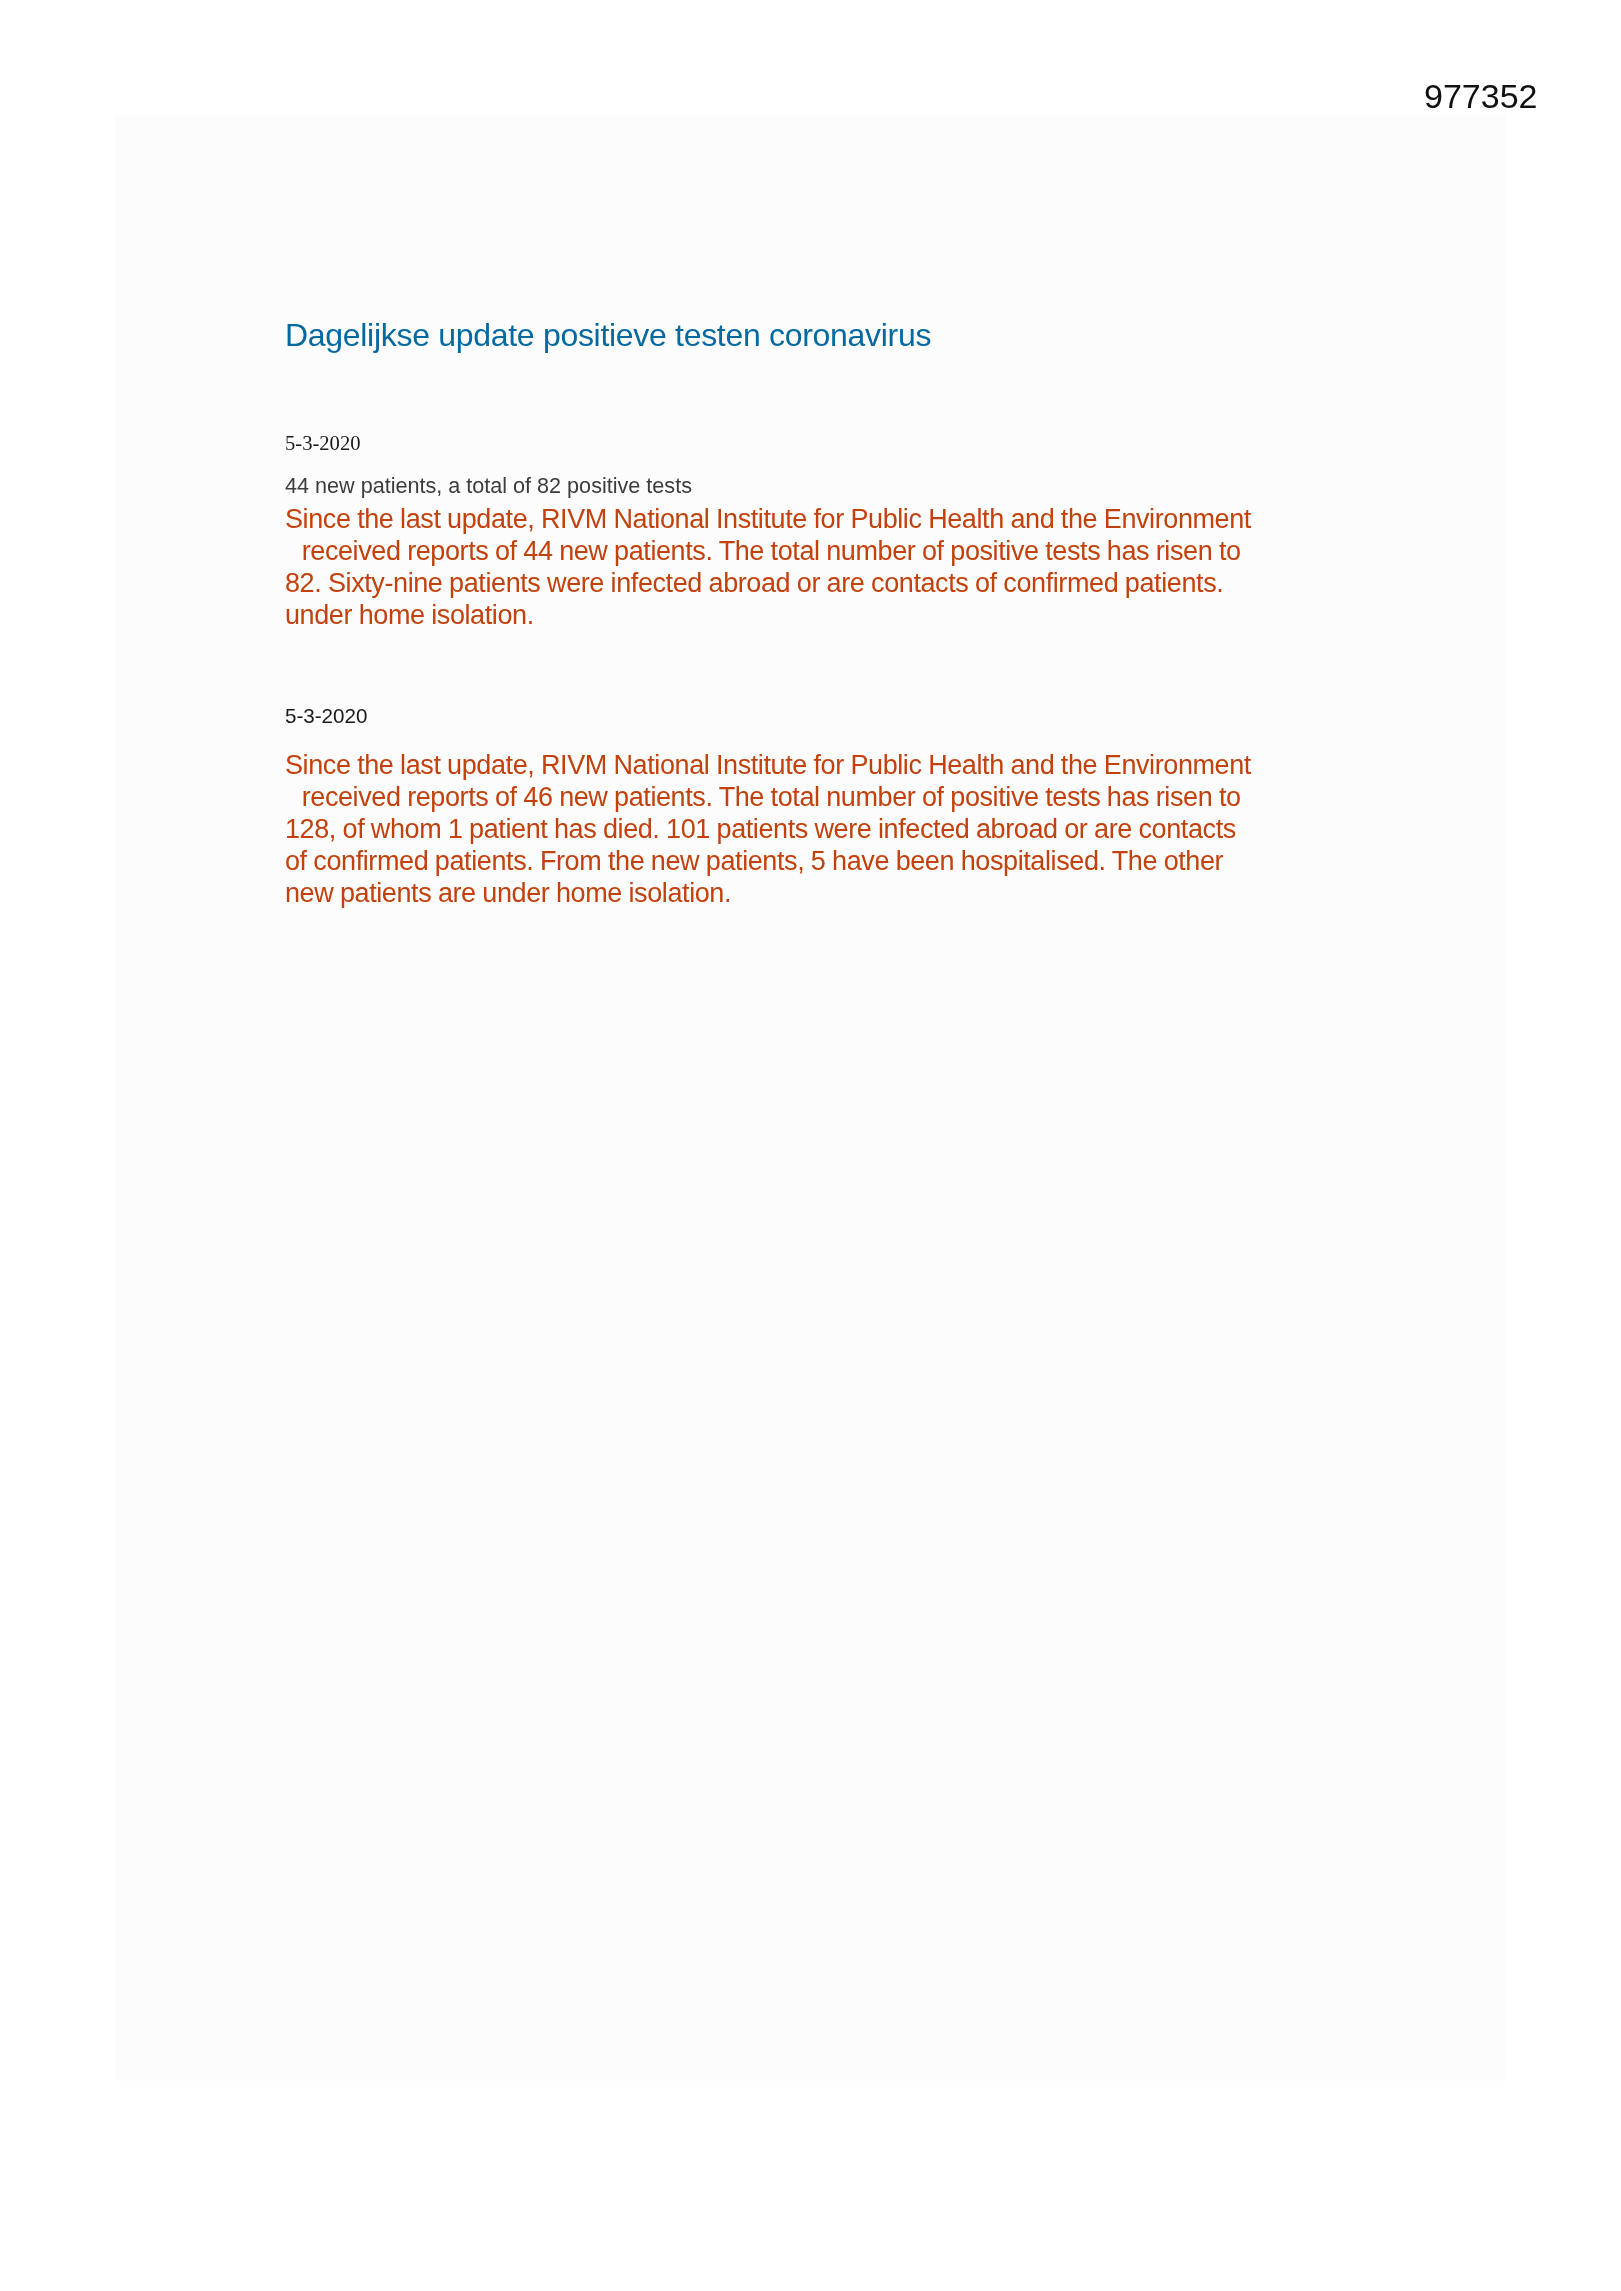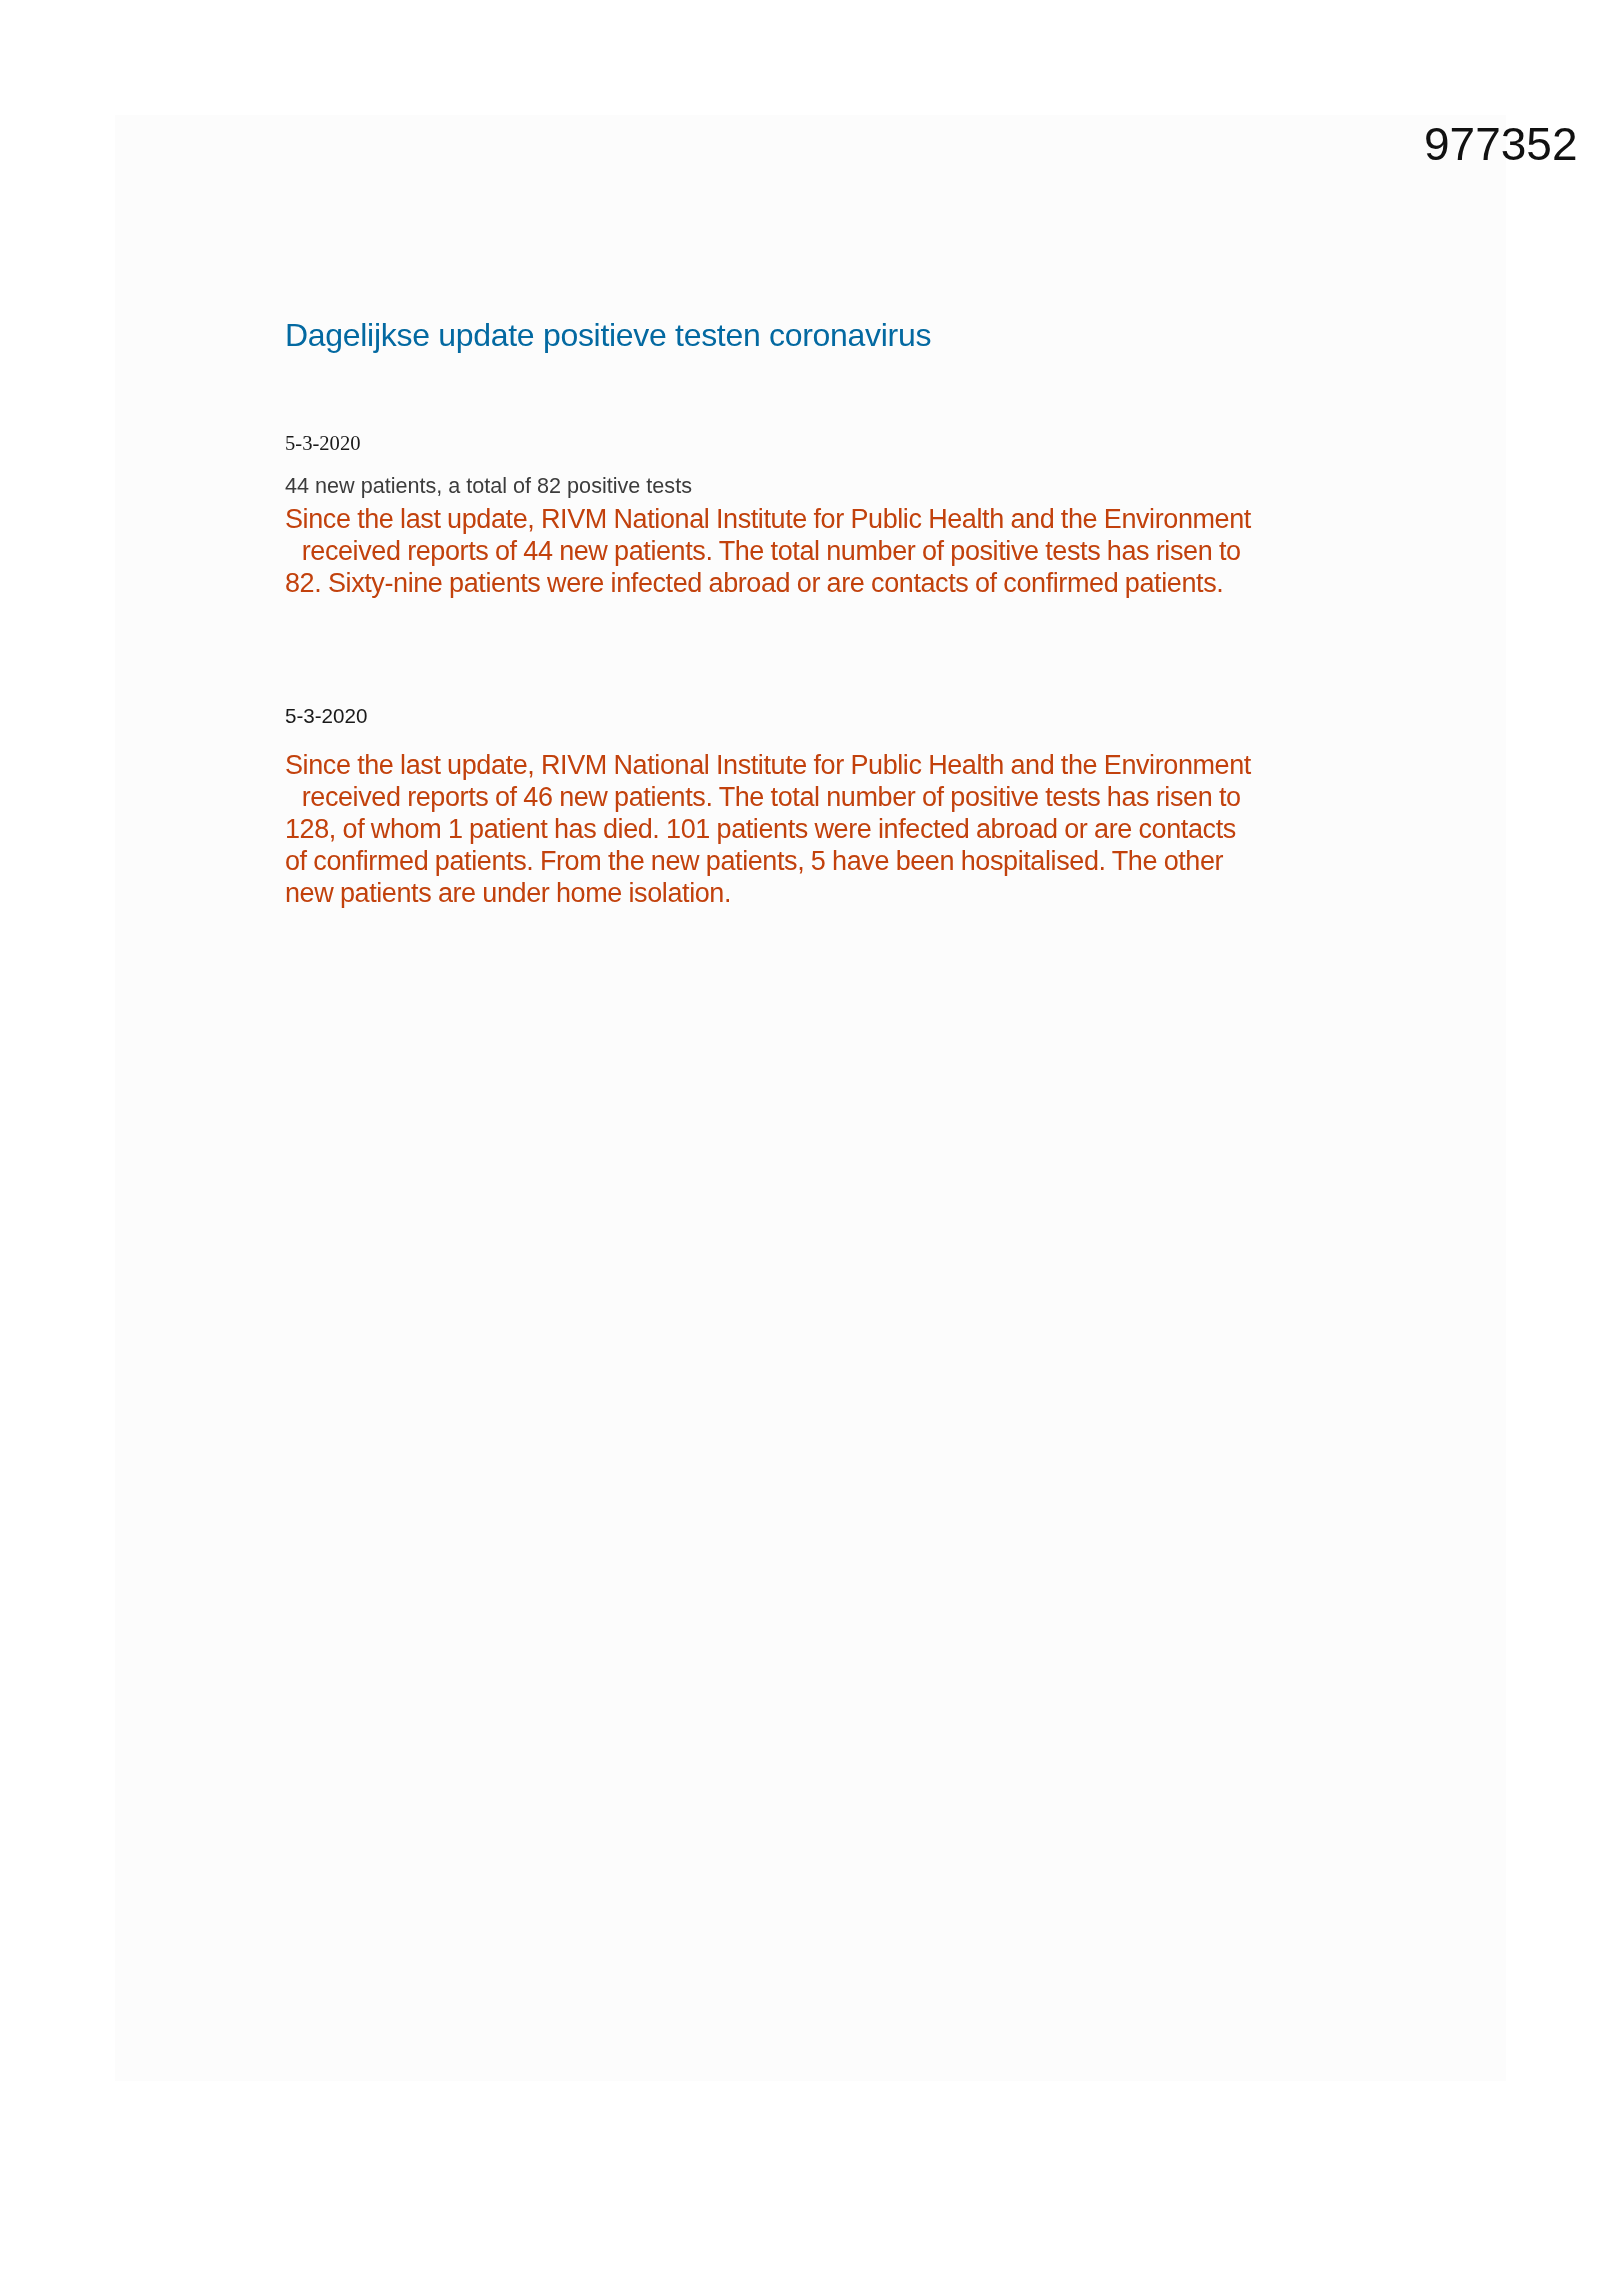--- a/index.html
+++ b/index.html
@@ -21,25 +21,24 @@
       top: 115px;
       width: 1391px;
       height: 1966px;
       background: #fcfcfc;
     }
     .doc-number {
       position: absolute;
       left: 1424px;
       top: 77px;
       font-family: "Liberation Sans", sans-serif;
-      font-size: 46px;
+      font-size: 34px;
       line-height: 39px;
       color: #111111;
       white-space: nowrap;
-      margin-top: 48px;
     }
     .doc-title {
       position: absolute;
       left: 285px;
       top: 316px;
       font-family: "Liberation Sans", sans-serif;
       font-size: 32px;
       line-height: 39px;
       color: #0369a1;
       white-space: nowrap;
@@ -92,20 +91,21 @@
 
 <h1 class="doc-title" style="margin:0;font-weight:normal;">Dagelijkse update positieve testen coronavirus</h1>
 
 <div>
   <div class="entry-date" style="top:431px;font-family:Liberation Serif, serif;">5-3-2020</div>
   <h2 class="entry-subtitle" style="margin:0;font-weight:normal;">44 new patients, a total of 82 positive tests</h2>
   <div class="entry-body" style="top:503px;">
     <span class="line">Since the last update, RIVM National Institute for Public Health and the Environment</span>
     <span class="line indent">received reports of 44 new patients. The total number of positive tests has risen to</span>
     <span class="line">82. Sixty-nine patients were infected abroad or are contacts of confirmed patients.</span>
+    <span class="line">under home isolation.</span>
   </div>
 </div>
 
 <div>
   <div class="entry-date" style="top:703px;">5-3-2020</div>
   <div class="entry-body" style="top:749px;">
     <span class="line">Since the last update, RIVM National Institute for Public Health and the Environment</span>
     <span class="line indent">received reports of 46 new patients. The total number of positive tests has risen to</span>
     <span class="line">128, of whom 1 patient has died. 101 patients were infected abroad or are contacts</span>
     <span class="line">of confirmed patients. From the new patients, 5 have been hospitalised. The other</span>

